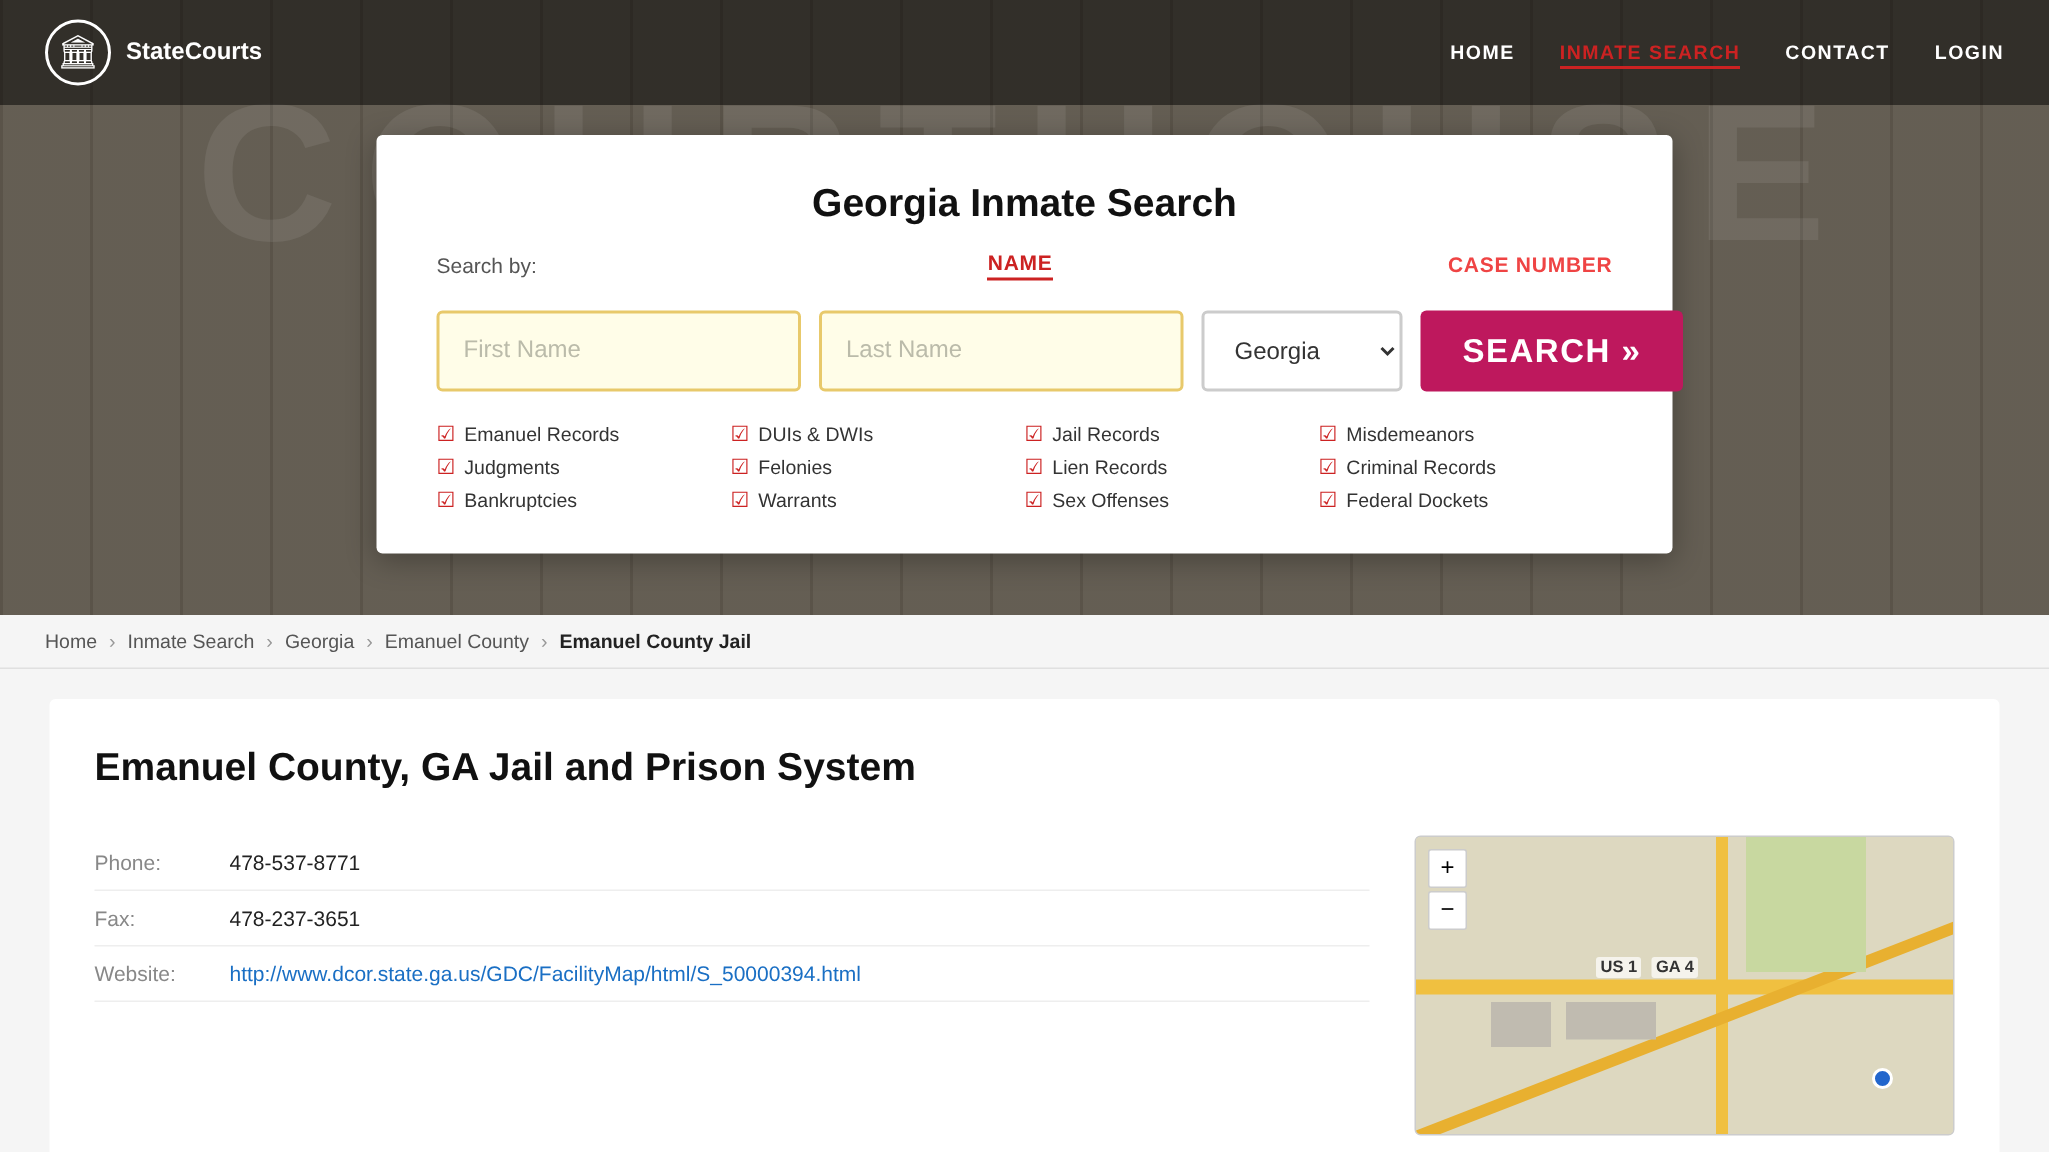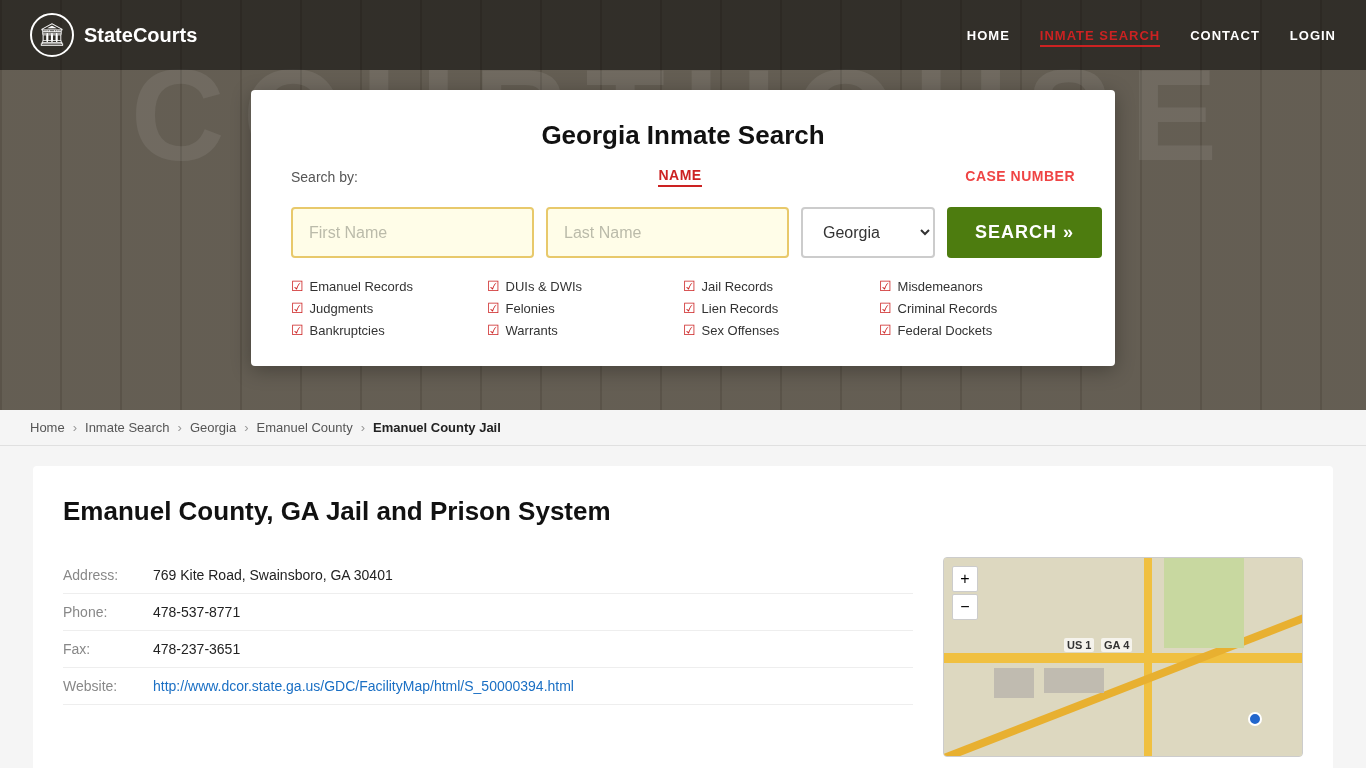--- a/index.html
+++ b/index.html
@@ -54,21 +54,21 @@
       height: 44px;
       border: 2px solid white;
       border-radius: 50%;
       display: flex;
       align-items: center;
       justify-content: center;
       font-size: 22px;
       color: white;
     }
     .brand-name {
-      font-size: 20px;
+      font-size: 16px;
       font-weight: bold;
       color: white;
     }
     .navbar-links {
       display: flex;
       gap: 30px;
       list-style: none;
     }
     .navbar-links a {
       color: white;
@@ -149,25 +149,25 @@
       border: 2px solid #ccc;
       border-radius: 4px;
       font-size: 16px;
       color: #333;
       background: white;
       cursor: pointer;
       appearance: auto;
     }
     .search-btn {
       padding: 14px 28px;
-      background: #4d7c0f;
+      background: #be185d;
       color: white;
       border: none;
       border-radius: 4px;
-      font-size: 18px;
+      font-size: 22px;
       font-weight: bold;
       letter-spacing: 1px;
       cursor: pointer;
       white-space: nowrap;
     }
 
     
     .checks-grid {
       display: grid;
       grid-template-columns: repeat(4, 1fr);
@@ -398,24 +398,20 @@
   <span class="sep">›</span>
   <span class="current">Emanuel County Jail</span>
 </div>
 
 <div class="content-area">
   <div class="content-card">
     <div class="facility-title">Emanuel County, GA Jail and Prison System</div>
 
     <div class="facility-layout">
       <div class="facility-info">
-        <div class="info-row">
-          <span class="info-label">Address:</span>
-          <span class="info-value">769 Kite Road, Swainsboro, GA 30401</span>
-        </div>
         <div class="info-row">
           <span class="info-label">Phone:</span>
           <span class="info-value">478-537-8771</span>
         </div>
         <div class="info-row">
           <span class="info-label">Fax:</span>
           <span class="info-value">478-237-3651</span>
         </div>
         <div class="info-row">
           <span class="info-label">Website:</span>

